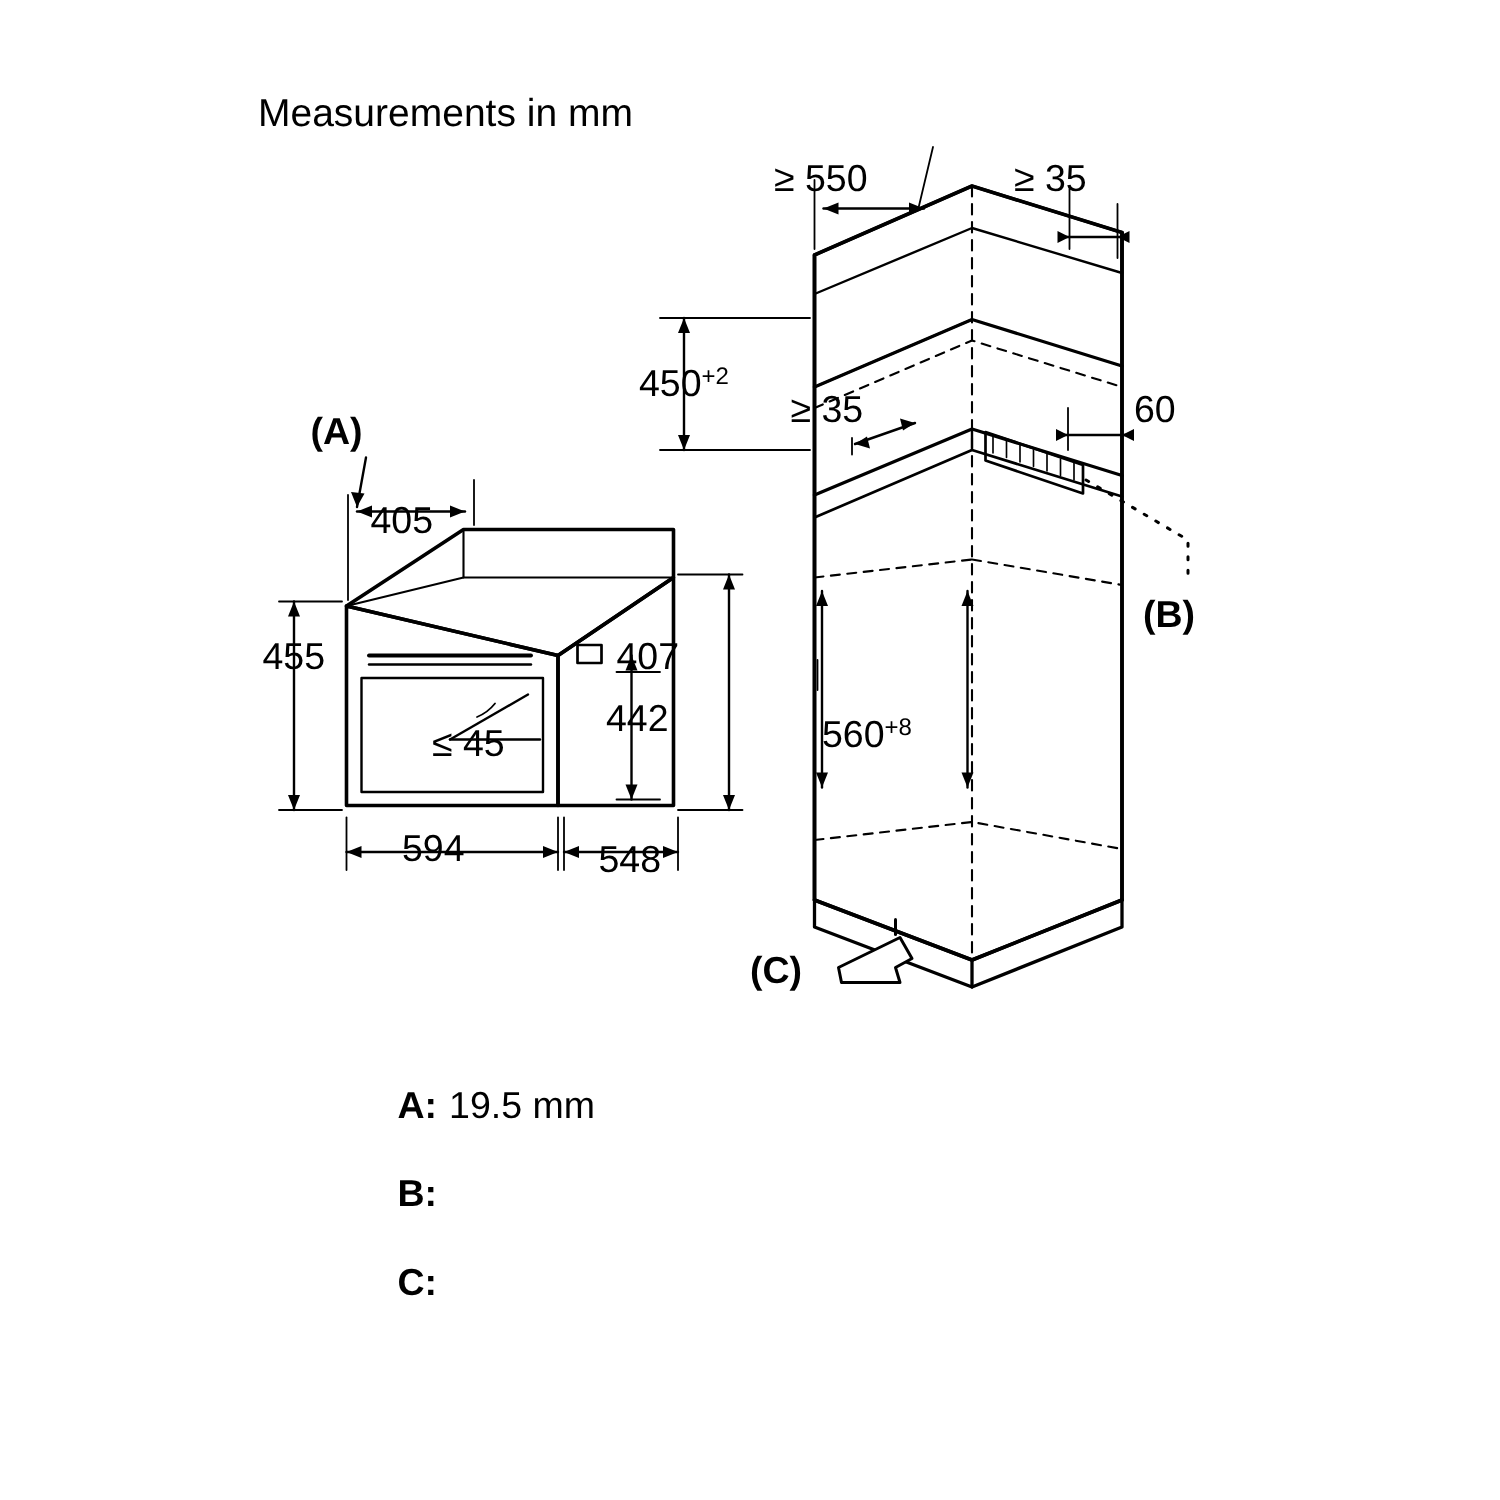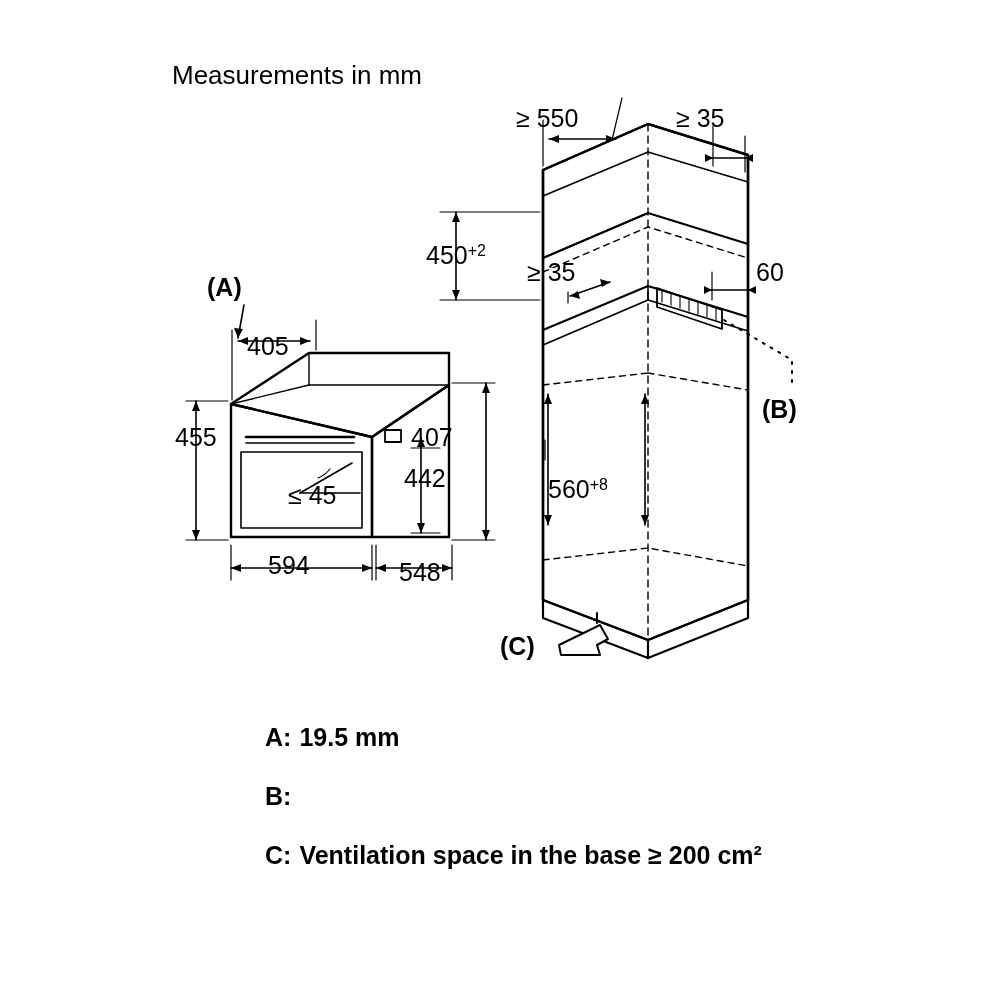--- a/index.html
+++ b/index.html
@@ -56,21 +56,21 @@
     margin-bottom: 28px;
     font-size: 25px;
     line-height: 31px;
   }
   .legend-key {
     font-weight: bold;
     margin-right: 8px;
     white-space: nowrap;
   }
   .legend-text {
-    font-weight: bold;
+    font-weight: normal;
     text-align: right;
   }
 </style>
 </head>
 <body>
 
 <div id="page">
 
   <svg id="diagram-svg" viewBox="0 0 1000 1000">
     <g fill="none" stroke="#000000" stroke-width="2.2" stroke-linejoin="round" stroke-linecap="round">
@@ -241,17 +241,16 @@
   <div class="legend">
     <div class="legend-row">
       <span class="legend-key">A:</span>
       <span class="legend-text">19.5 mm</span>
     </div>
     <div class="legend-row">
       <span class="legend-key">B:</span>
     </div>
     <div class="legend-row">
       <span class="legend-key">C:</span>
-      <span class="legend-text">Ventilation space in the base ≥ 200 cm²</span>
     </div>
   </div>
 
 </div>
 
 </body></html>

